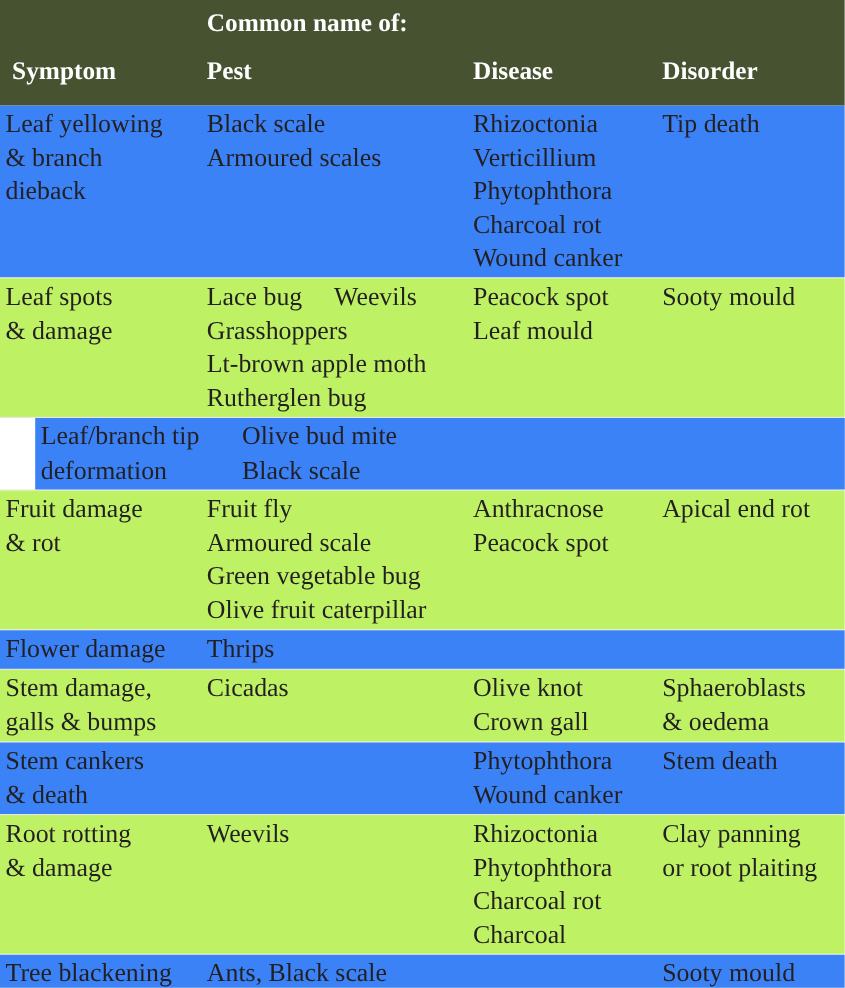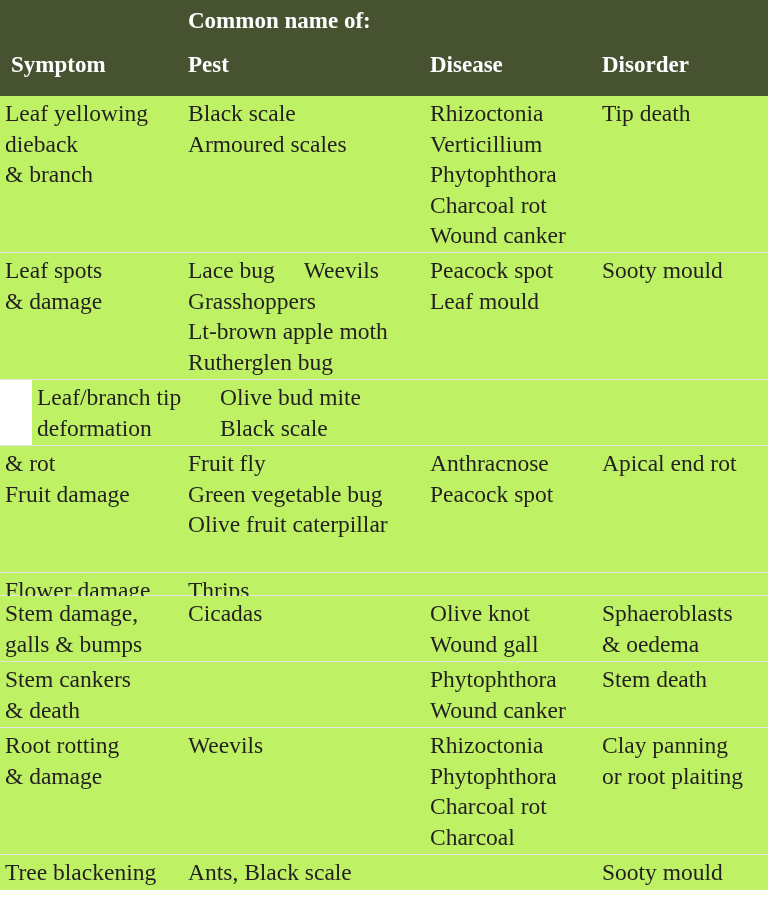--- a/index.html
+++ b/index.html
@@ -1,21 +1,21 @@
 <!DOCTYPE html>
 <html><head>
 <meta charset="utf-8">
 <style>
   html, body { margin:0; padding:0; background:#ffffff; }
   body { width:768px; height:898px; overflow:hidden; font-family:"Liberation Serif","DejaVu Serif",serif; color:#231f20; }
   .table { position:relative; width:768px; }
   .header { position:relative; height:96px; background:#465230; color:#ffffff; font-weight:bold; font-size:23px; }
   .header .hcell { position:absolute; white-space:nowrap; line-height:28px; }
   .row { position:relative; width:768px; box-sizing:border-box; }
-  .row.shaded { background:#bef264; }
+  .row.shaded { background:#3b82f6; }
   .row.plain { background:#bef264; }
   .cell { position:absolute; top:2px; font-size:23.5px; line-height:30.5px; white-space:nowrap; }
   .cell .line { display:block; }
   .c-symptom { left:5px; }
   .c-pest { left:188px; }
   .c-disease { left:430px; }
   .c-disorder { left:602px; }
   .sep { height:1px; background:#e6e4de; }
 </style>
 </head>
@@ -26,22 +26,22 @@
     <div class="hcell" style="left:188px; top:7px;">Common name of:</div>
     <div class="hcell" style="left:11px; top:51px;">Symptom</div>
     <div class="hcell" style="left:188px; top:51px;">Pest</div>
     <div class="hcell" style="left:430px; top:51px;">Disease</div>
     <div class="hcell" style="left:602px; top:51px;">Disorder</div>
   </div>
   <div id="table-body">
       <div class="row shaded" style="height: 156px;">
         <div class="cell c-symptom">
           <span class="line">Leaf yellowing</span>
+          <span class="line">&amp; branch</span>
           <span class="line">dieback</span>
-          <span class="line">&amp; branch</span>
         </div>
         <div class="cell c-pest">
           <span class="line">Black scale</span>
           <span class="line">Armoured scales</span>
         </div>
         <div class="cell c-disease">
           <span class="line">Rhizoctonia</span>
           <span class="line">Verticillium</span>
           <span class="line">Phytophthora</span>
           <span class="line">Charcoal rot</span>
@@ -80,59 +80,60 @@
         <div class="cell c-pest">
           <span class="line">Olive bud mite</span>
           <span class="line">Black scale</span>
         </div>
         <div class="cell c-disease"></div>
         <div class="cell c-disorder"></div>
       </div>
       <div class="sep"></div>
       <div class="row plain" style="height: 126px;">
         <div class="cell c-symptom">
+          <span class="line">Fruit damage</span>
           <span class="line">&amp; rot</span>
-          <span class="line">Fruit damage</span>
         </div>
         <div class="cell c-pest">
           <span class="line">Fruit fly</span>
+          <span class="line">Armoured scale</span>
           <span class="line">Green vegetable bug</span>
           <span class="line">Olive fruit caterpillar</span>
         </div>
         <div class="cell c-disease">
           <span class="line">Anthracnose</span>
           <span class="line">Peacock spot</span>
         </div>
         <div class="cell c-disorder">
           <span class="line">Apical end rot</span>
         </div>
       </div>
       <div class="sep"></div>
-      <div class="row shaded" style="height: 22px;">
+      <div class="row shaded" style="height: 35px;">
         <div class="cell c-symptom">
           <span class="line">Flower damage</span>
         </div>
         <div class="cell c-pest">
           <span class="line">Thrips</span>
         </div>
         <div class="cell c-disease"></div>
         <div class="cell c-disorder"></div>
       </div>
       <div class="sep"></div>
       <div class="row plain" style="height: 65px;">
         <div class="cell c-symptom">
           <span class="line">Stem damage,</span>
           <span class="line">galls &amp; bumps</span>
         </div>
         <div class="cell c-pest">
           <span class="line">Cicadas</span>
         </div>
         <div class="cell c-disease">
           <span class="line">Olive knot</span>
-          <span class="line">Wound gall</span>
+          <span class="line">Crown gall</span>
         </div>
         <div class="cell c-disorder">
           <span class="line">Sphaeroblasts</span>
           <span class="line">&amp; oedema</span>
         </div>
       </div>
       <div class="sep"></div>
       <div class="row shaded" style="height: 65px;">
         <div class="cell c-symptom">
           <span class="line">Stem cankers</span>

